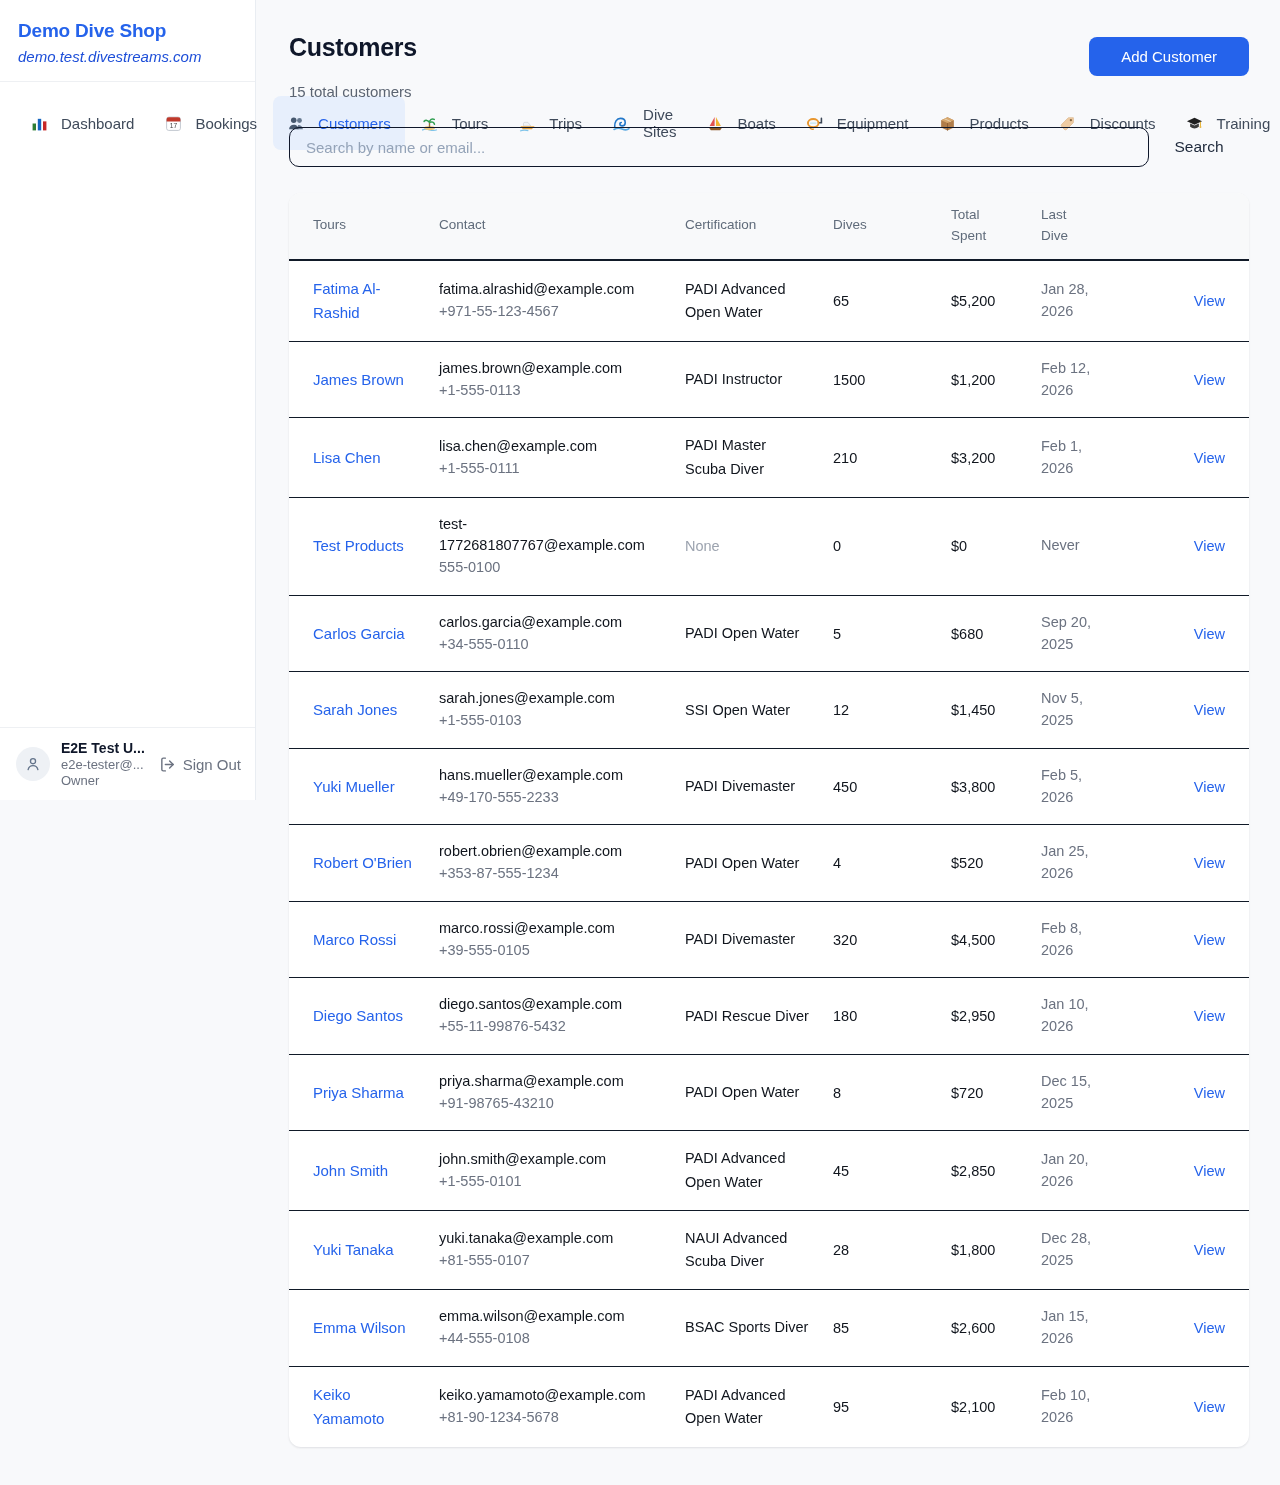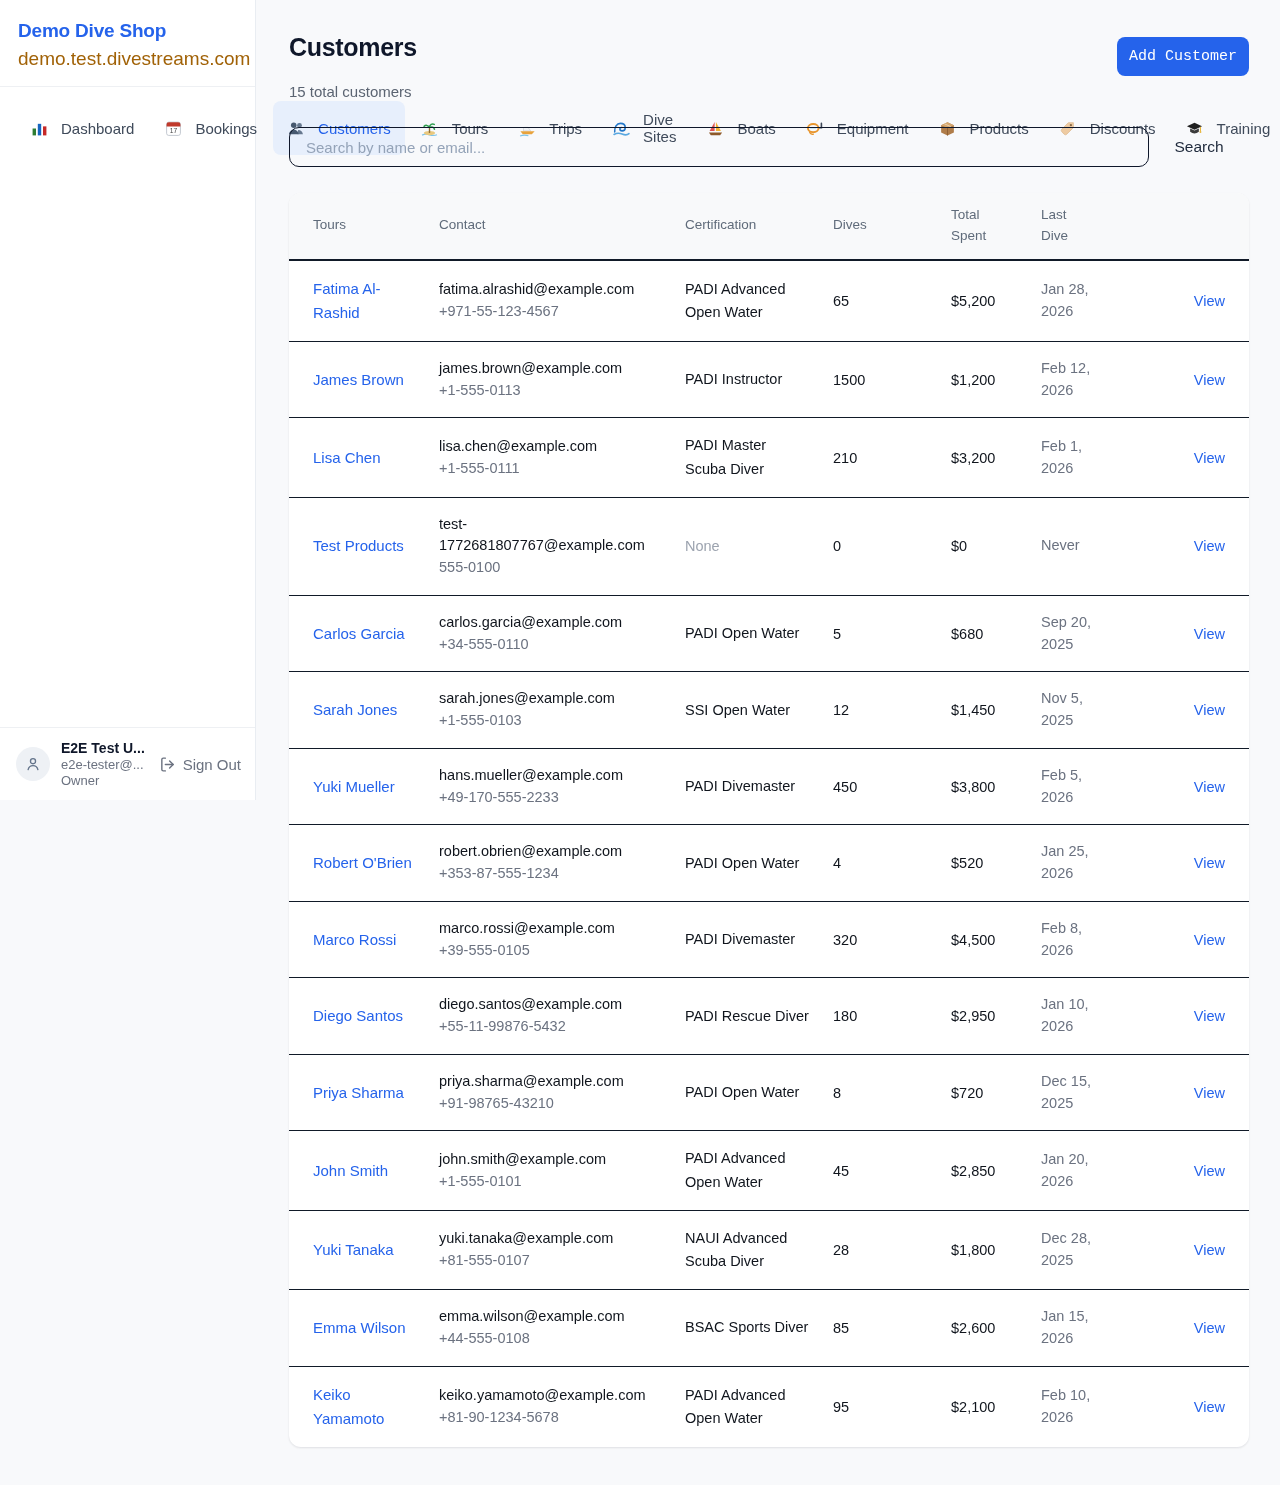--- a/index.html
+++ b/index.html
@@ -14,21 +14,21 @@
   
   .sidebar {
     position:absolute; left:0; top:0;
     width:256px; height:800px;
     background:#ffffff;
     border-right:1px solid #e9edf2;
     display:flex; flex-direction:column;
   }
   .side-head { padding:20px 20px 16px 18px; border-bottom:1px solid #eef0f3; }
   .brand { font-size:19px; font-weight:700; color:#2563eb; letter-spacing:-.2px; }
-  .domain { margin-top:6px; font-size:19px; color:#a16207; }
+  .domain { margin-top:6px; font-size:15px; color:#1d4ed8;font-style:italic; }
   .nav { padding:14px 16px; display:flex; flex-direction:row; gap:2px; }
   .nav-item {
     display:flex; align-items:center; gap:13px;
     padding:10px 14px; border-radius:8px;
     font-size:15px; color:#3f4a5a; cursor:pointer;
   }
   .nav-item.active { background:#e7effc; color:#2563eb; font-weight:500; }
   .nav-icon { width:18px; height:17px; display:flex; align-items:center; justify-content:center; flex:none; }
   .nav-icon svg { display:block; }
   .side-foot {
@@ -48,22 +48,22 @@
     background:none; border:none; color:#6b7280;
     font-size:15px; font-family:inherit; cursor:pointer; flex:none;
   }
   
   .main { position:absolute; left:256px; top:0; width:1024px; padding:33px 31px 0 33px; }
   .page-head { display:flex; justify-content:space-between; align-items:flex-start; }
   .page-title { font-size:25px; font-weight:700; color:#0f172a; letter-spacing:-.3px; }
   .page-sub { margin-top:21px; font-size:15px; color:#5b6472; }
   .btn-primary {
     background:#2563eb; color:#ffffff; border:none; border-radius:8px;
-    font-size:15px; font-weight:500; font-family:Liberation Mono, monospace;
-    padding:11px 12px; cursor:pointer; margin-top:4px;
+    font-size:15px; font-weight:500; font-family:Liberation Sans, sans-serif;
+    padding:11px 32px; cursor:pointer; margin-top:4px;
   }
   .search-row { display:flex; align-items:center; margin-top:27px; }
   .search-input {
     flex:1; height:40px; border:1px solid #0f172a; border-radius:10px;
     background:transparent; padding:2px 16px; font-size:15px; color:#0f172a;
     font-family:inherit; outline:none;
   }
   .search-input::placeholder { color:#94a3b8; }
   .search-btn {
     background:none; border:none; color:#1e293b; font-size:15.5px;

